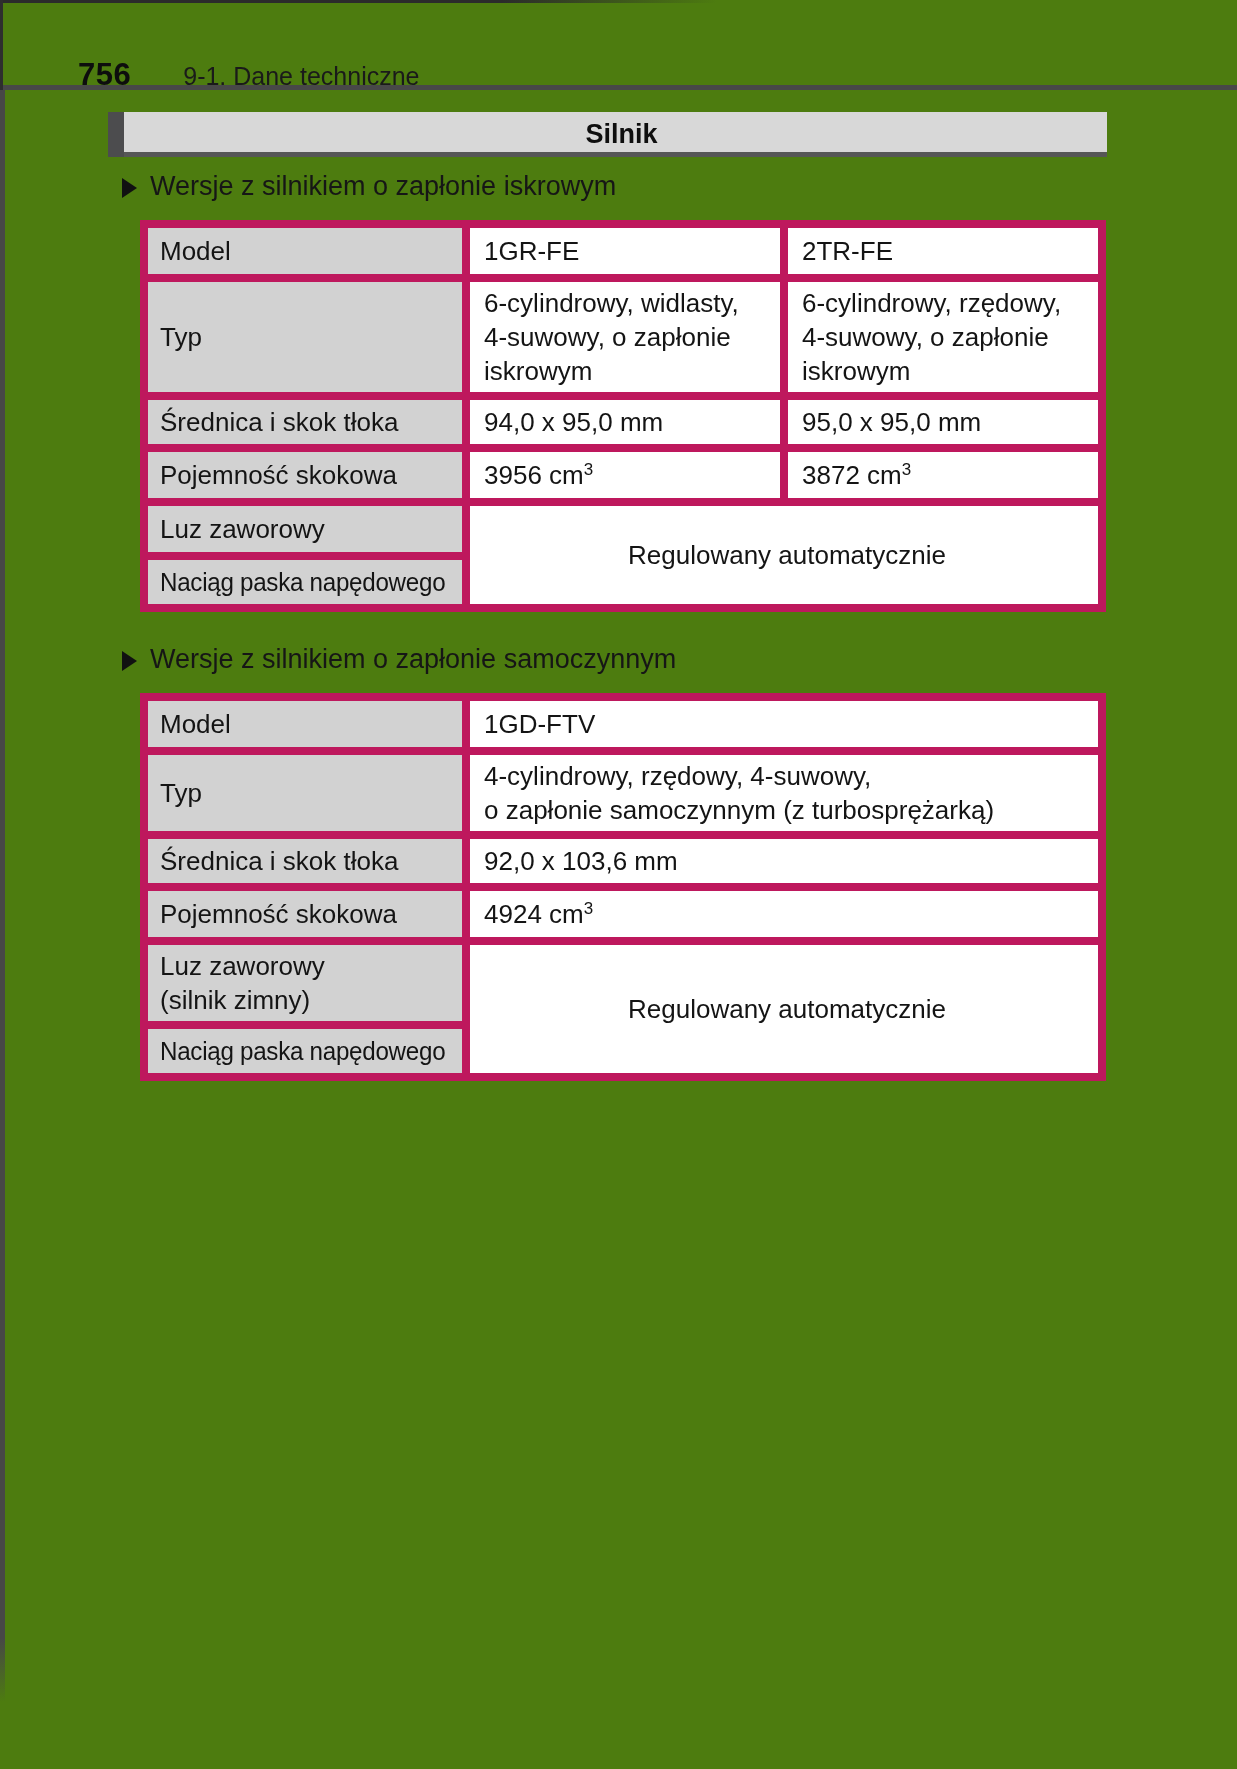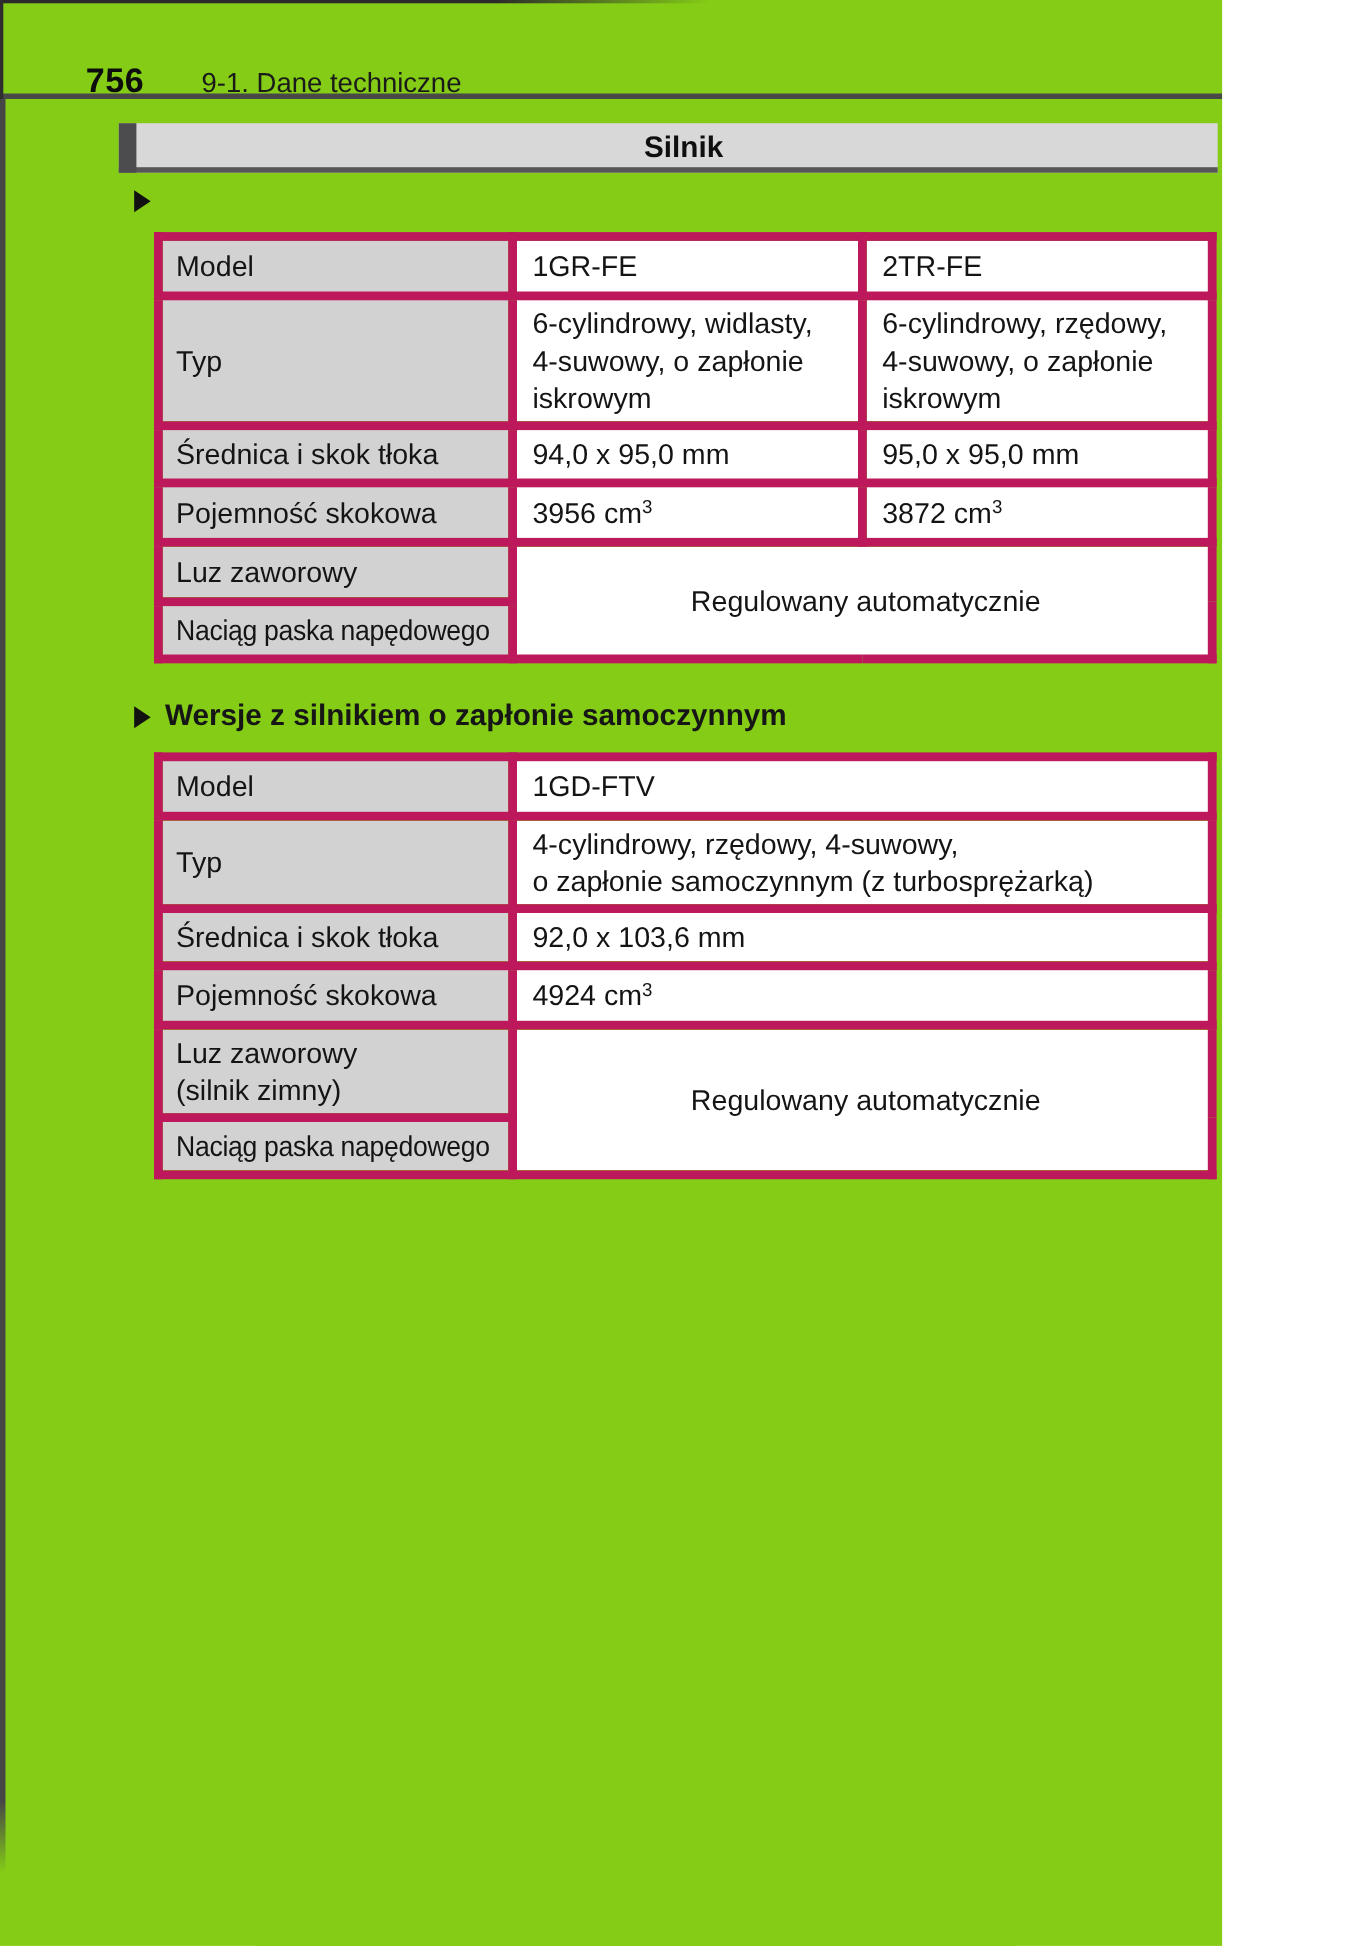--- a/index.html
+++ b/index.html
@@ -4,23 +4,23 @@
 <style>
   * { margin: 0; padding: 0; box-sizing: border-box; }
   html, body { background: #ffffff; }
   body {
     font-family: "Liberation Sans", "DejaVu Sans", sans-serif;
     color: #151515;
     -webkit-font-smoothing: antialiased;
   }
   .page {
     position: relative;
-    width: 1111px;
+    width: 1237px;
     height: 1769px;
-    background: #84cc16;
+    background: #4d7c0f;
     overflow: hidden;
   }
   
   .top-edge {
     position: absolute; top: 0; left: 0; height: 3px; width: 58%;
     background: linear-gradient(to right, #2b2b2b 70%, rgba(43,43,43,0));
     z-index: 5;
   }
   .left-edge-thin {
     position: absolute; top: 0; left: 0; width: 3px; height: 90px;
@@ -74,21 +74,21 @@
   }
   
   table.spec {
     margin: 18px 0 0 140px;
     border-collapse: collapse;
     table-layout: fixed;
     width: 966px;
     font-size: 26px;
     color: #141414;
   }
-  table.spec + .subheading { margin-top: 32px; font-weight: bold; }
+  table.spec + .subheading { margin-top: 32px; }
   table.spec { border: 3px solid #141414; }
   table.spec td {
     border: 8px solid #be185d;
     vertical-align: middle;
     padding: 4px 8px 4px 14px;
     background: #ffffff;
     line-height: 34px;
     overflow: hidden;
   }
   table.spec td.label {
@@ -128,20 +128,21 @@
 
   <main>
 
     <div class="section-bar">
       <span class="accent"></span>
       <h1>Silnik</h1>
     </div>
 
     <div class="subheading">
       <span class="tri"></span>
+      <span>Wersje z silnikiem o zapłonie iskrowym</span>
     </div>
 
     <table class="spec">
       <colgroup>
           <col class="c-label">
           <col>
           <col>
         </colgroup>
       <tbody>
         <tr class="r-model">

